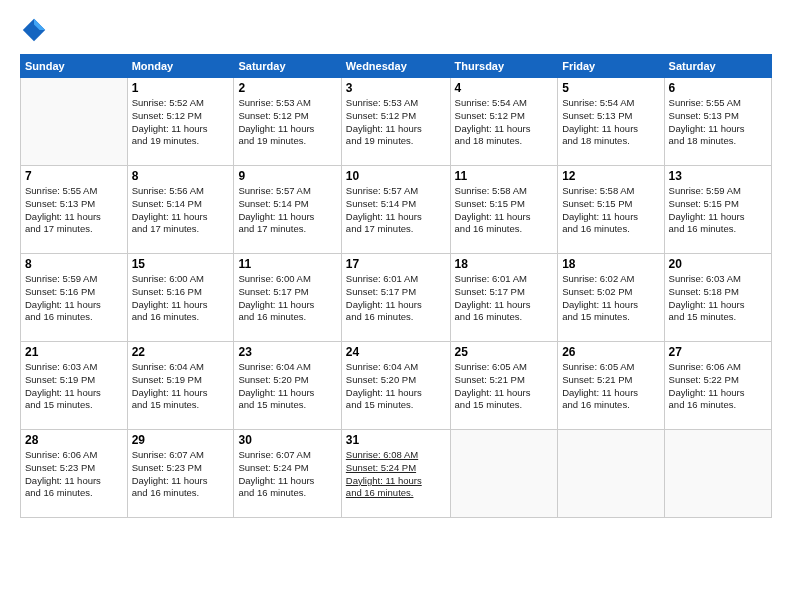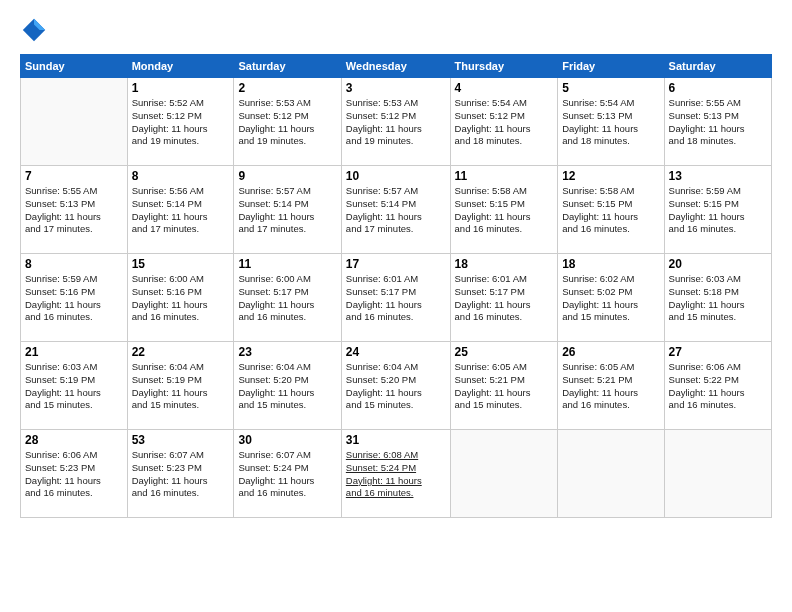--- a/index.html
+++ b/index.html
@@ -321,21 +321,21 @@
         </tr>
         <tr>
           <td>
             <div class="day-num">28</div>
             <div class="day-info" style="white-space: pre-line;">Sunrise: 6:06 AM
 Sunset: 5:23 PM
 Daylight: 11 hours
 and 16 minutes.</div>
           </td>
           <td>
-            <div class="day-num">53</div>
+            <div class="day-num">29</div>
             <div class="day-info" style="white-space: pre-line;">Sunrise: 6:07 AM
 Sunset: 5:23 PM
 Daylight: 11 hours
 and 16 minutes.</div>
           </td>
           <td>
             <div class="day-num">30</div>
             <div class="day-info" style="white-space: pre-line;">Sunrise: 6:07 AM
 Sunset: 5:24 PM
 Daylight: 11 hours

